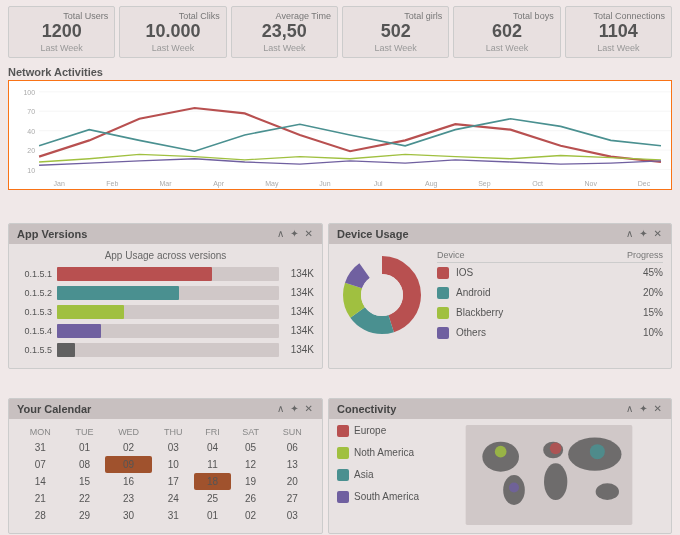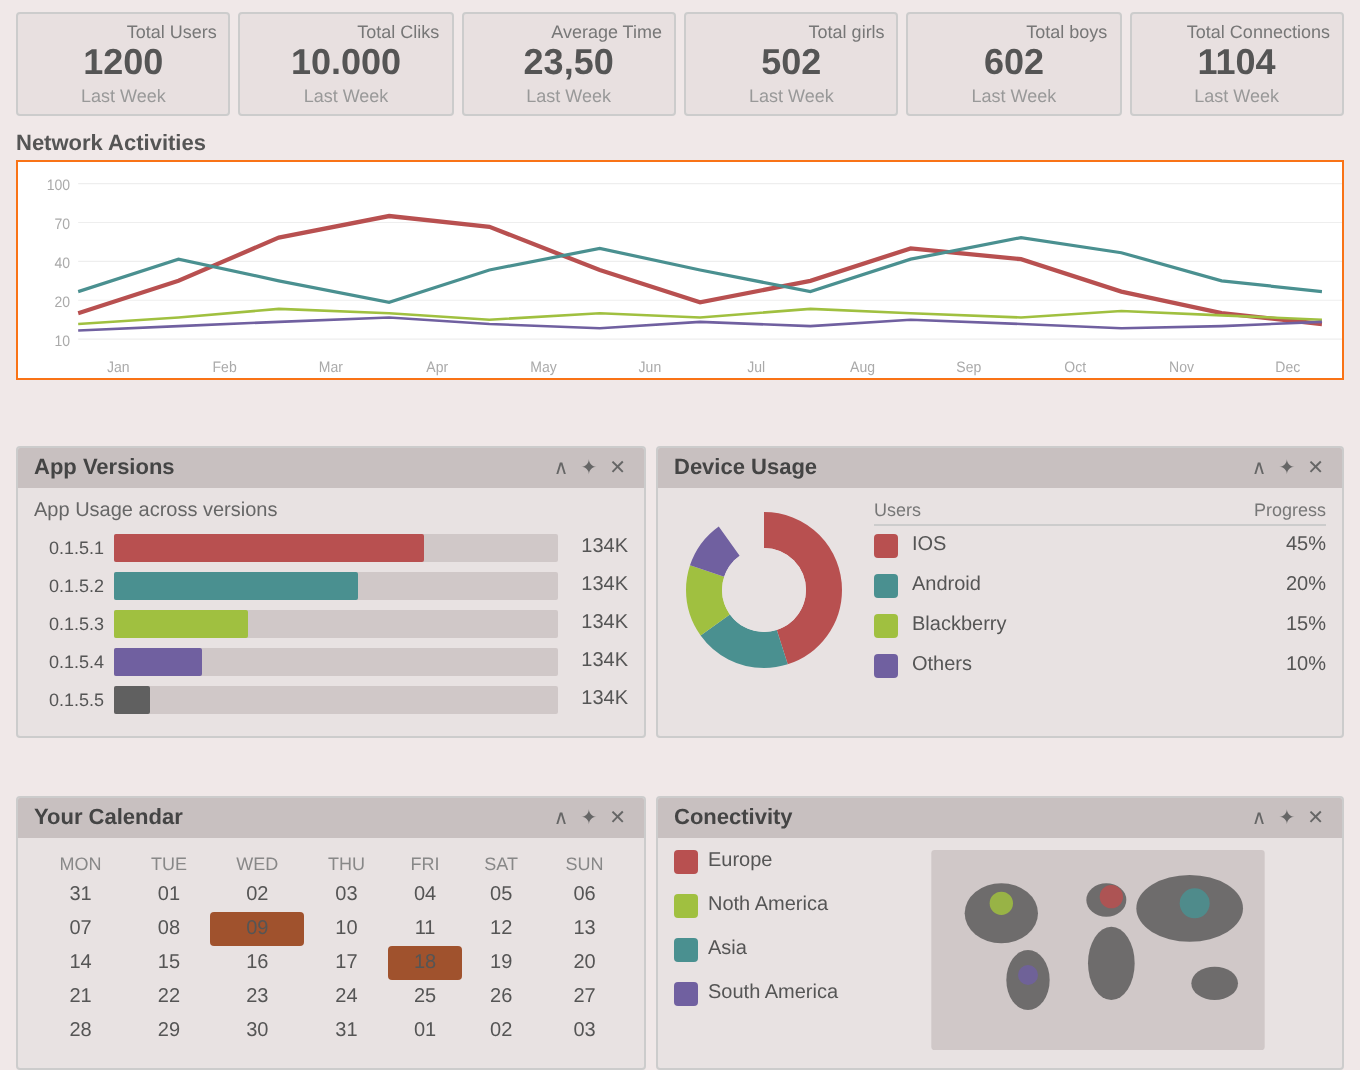--- a/index.html
+++ b/index.html
@@ -115,20 +115,21 @@
     .app-versions-panel {
       width: 315px;
     }
     .app-versions-body {
       padding: 6px 8px;
     }
     .app-sub-title {
       font-size: 10px;
       color: #666;
       margin-bottom: 6px;
+      text-align: center;
     }
     .bar-row {
       display: flex;
       align-items: center;
       margin-bottom: 5px;
       gap: 5px;
     }
     .bar-version {
       width: 35px;
       font-size: 9px;
@@ -425,21 +426,21 @@
 
           <circle cx="45" cy="45" r="30" fill="none" stroke="#b85050" stroke-width="18" stroke-dasharray="84.8 103.7" stroke-dashoffset="0" transform="rotate(-90 45 45)"></circle>
           <circle cx="45" cy="45" r="30" fill="none" stroke="#4a9090" stroke-width="18" stroke-dasharray="37.7 150.8" stroke-dashoffset="-84.8" transform="rotate(-90 45 45)"></circle>
           <circle cx="45" cy="45" r="30" fill="none" stroke="#a0c040" stroke-width="18" stroke-dasharray="28.3 160.2" stroke-dashoffset="-122.5" transform="rotate(-90 45 45)"></circle>
           <circle cx="45" cy="45" r="30" fill="none" stroke="#7060a0" stroke-width="18" stroke-dasharray="18.85 169.65" stroke-dashoffset="-150.8" transform="rotate(-90 45 45)"></circle>
           <circle cx="45" cy="45" r="21" fill="#e8e2e2"></circle>
         </svg>
       </div>
       <div class="device-legend">
         <div class="legend-header">
-          <span>Users</span>
+          <span>Device</span>
           <span>Progress</span>
         </div>
         <div id="device-legend-rows">
             <div class="legend-row">
     <div class="legend-left">
       <div class="legend-dot" style="background:#b85050"></div>
       <span class="legend-name">IOS</span>
     </div>
     <span class="legend-pct">45%</span>
   </div>

